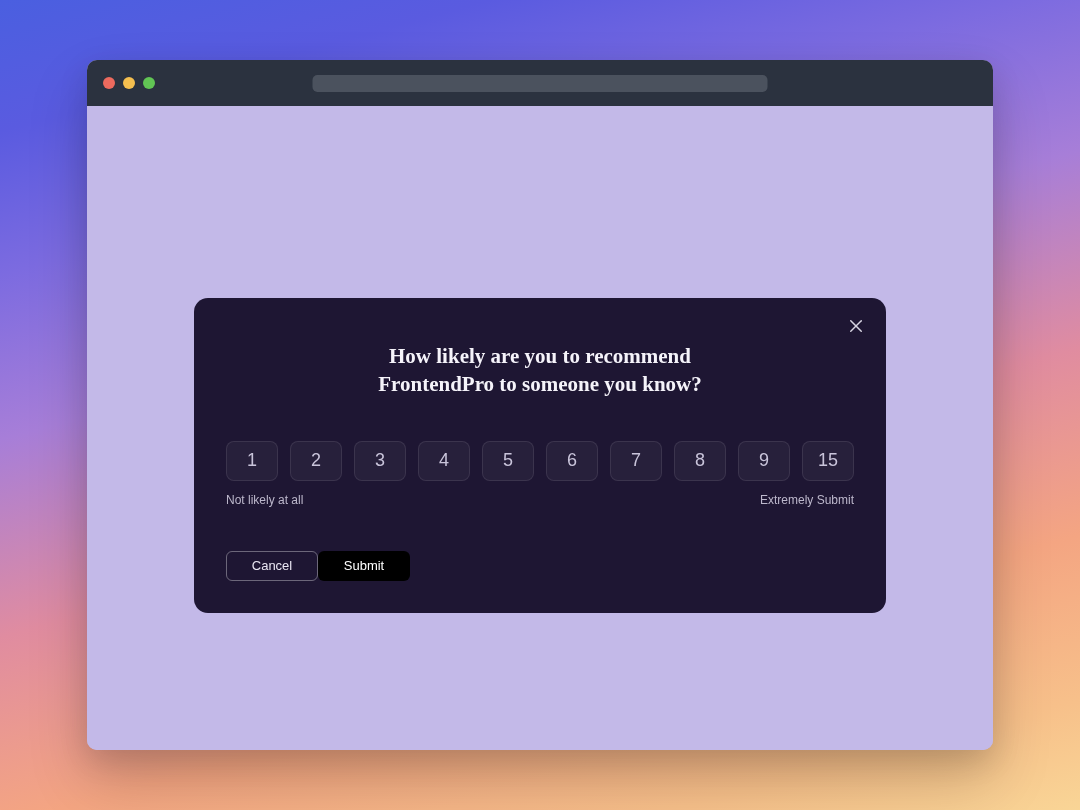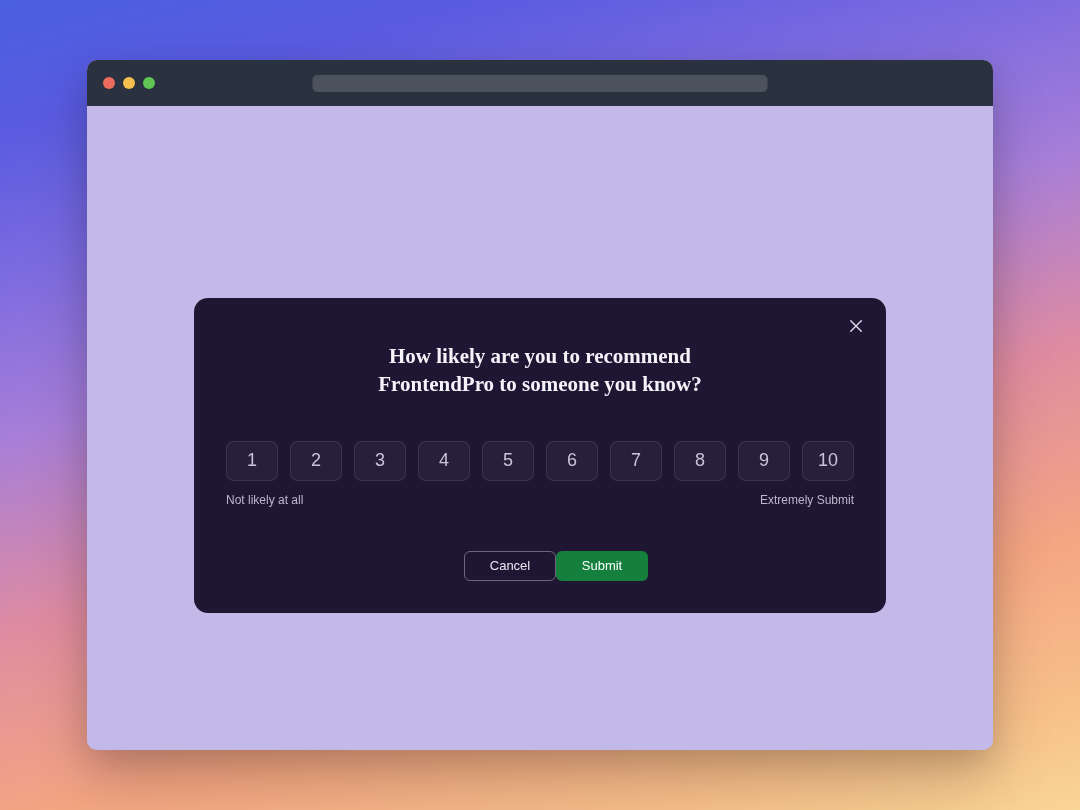--- a/index.html
+++ b/index.html
@@ -106,42 +106,41 @@
   .scale-labels {
     display: flex;
     justify-content: space-between;
     margin-top: 12px;
     font-size: 12px;
     color: #bdb8cc;
     gap: 24px;
   }
   .actions {
     display: flex;
-    justify-content: center;
+    justify-content: flex-start;
     margin-top: 44px;
-    margin-left: 32px;
   }
   .btn {
     height: 30px;
     padding: 0 22px;
     border-radius: 6px;
     font-size: 13px;
     display: flex;
     align-items: center;
     justify-content: center;
     cursor: pointer;
     min-width: 92px;
   }
   .btn-cancel {
     background: transparent;
     color: #e9e6f2;
     border: 1px solid rgba(255,255,255,0.35);
   }
   .btn-submit {
-    background: #15803d;
+    background: #000000;
     color: #fff;
     border: none;
   }
 </style>
 </head>
 <body>
 
 <div class="browser-frame">
   <div class="title-bar">
     <div class="dots">
@@ -167,21 +166,21 @@
       <div class="rating-row">
         <div class="rating-btn">1</div>
         <div class="rating-btn">2</div>
         <div class="rating-btn">3</div>
         <div class="rating-btn">4</div>
         <div class="rating-btn">5</div>
         <div class="rating-btn">6</div>
         <div class="rating-btn">7</div>
         <div class="rating-btn">8</div>
         <div class="rating-btn">9</div>
-        <div class="rating-btn">10</div>
+        <div class="rating-btn">15</div>
       </div>
 
       <div class="scale-labels">
         <span>Not likely at all</span>
         <span>Extremely Submit</span>
       </div>
 
       <div class="actions">
         <div class="btn btn-cancel">Cancel</div>
         <div class="btn btn-submit">Submit</div>

